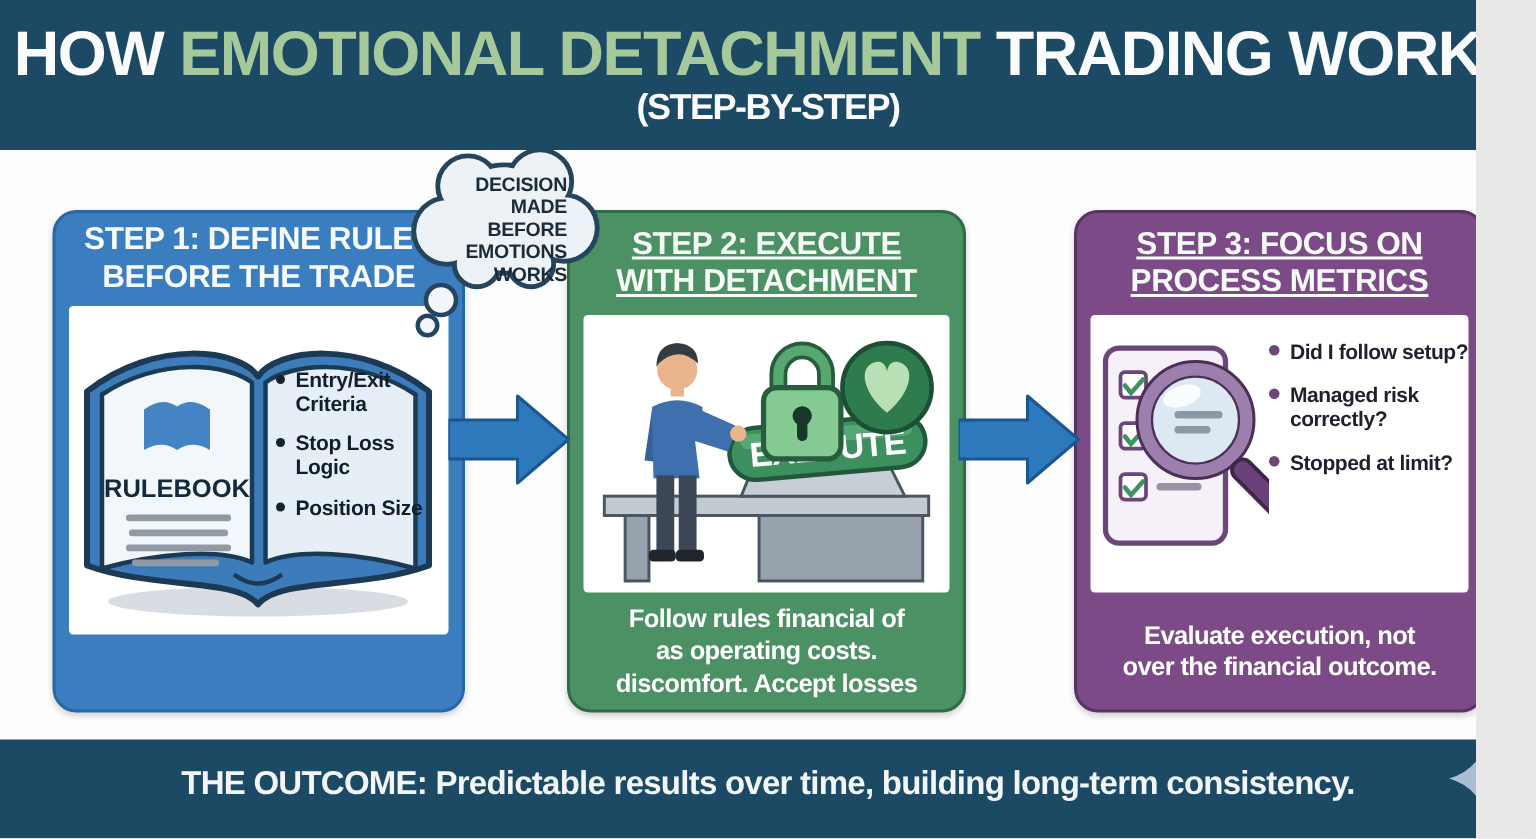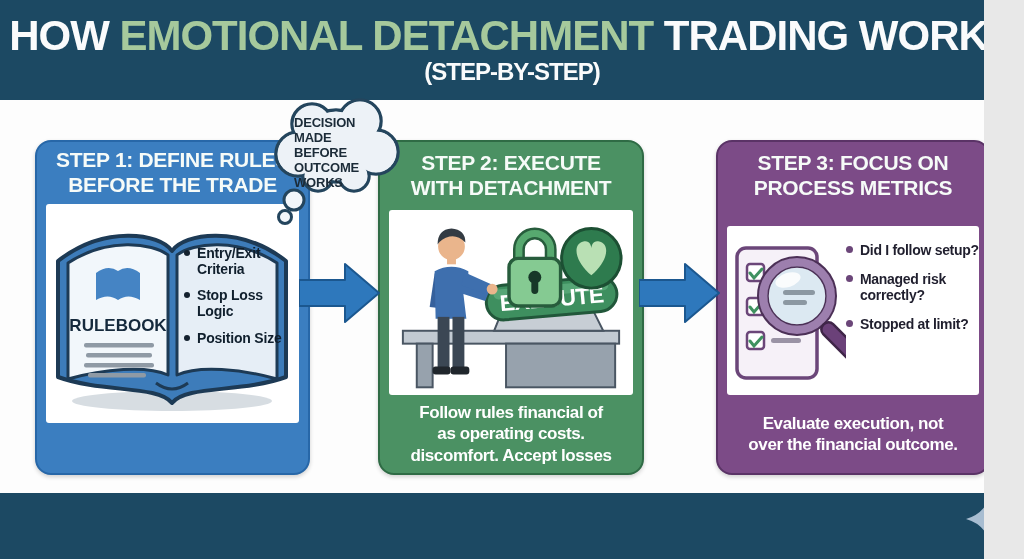--- a/index.html
+++ b/index.html
@@ -18,21 +18,21 @@
   
   .panel{position:absolute;top:140px;height:331px;border-radius:16px;z-index:1;
     box-shadow:0 2px 4px rgba(0,0,0,.18);}
   .p1{left:35px;width:271px;background:#3b7ec0;border:2px solid #2767a8;}
   .p2{left:378px;width:262px;background:#4b9163;border:2px solid #2f6b45;}
   .p3{left:716px;width:270px;background:#7c4b87;border:2px solid #5a3366;}
   .phead{position:absolute;left:0;right:0;top:0;display:flex;flex-direction:column;
     justify-content:center;align-items:center;color:#f6fbf8;font-weight:bold;
     font-size:21px;line-height:1.18;letter-spacing:-0.3px;text-align:center;}
   .p1 .phead{height:62px;}
-  .p2 .phead,.p3 .phead{height:68px;}
+  .p2 .phead,.p3 .phead{height:68px;text-decoration:underline;}
   .pbody{position:absolute;left:9px;right:9px;background:#ffffff;border-radius:3px;}
   .p1 .pbody{top:62px;bottom:50px;}
   .p2 .pbody,.p3 .pbody{top:68px;bottom:78px;}
   .pfoot{position:absolute;left:0;right:0;bottom:0;display:flex;flex-direction:column;
     justify-content:center;align-items:center;color:#ffffff;font-weight:bold;
     font-size:17px;line-height:1.26;letter-spacing:-0.4px;}
   .p1 .pfoot{height:50px;}
   .p2 .pfoot,.p3 .pfoot{height:78px;}
   .pfoot div{white-space:nowrap;}
   
@@ -47,21 +47,21 @@
   .metric-bullets li{display:flex;margin-bottom:13px;font-size:14px;font-weight:bold;
     color:#201f2e;line-height:1.15;letter-spacing:-0.3px;}
   .metric-bullets .dot{width:7px;height:7px;border-radius:50%;background:#6b4679;
     margin:4px 7px 0 0;flex:0 0 7px;}
   
   .arrow{position:absolute;z-index:2;}
   .arrow1{left:299px;top:262px;}
   .arrow2{left:639px;top:262px;}
   
   .bubble{position:absolute;left:266px;top:94px;width:140px;height:150px;z-index:6;}
-  .bubble-text{position:absolute;left:28px;top:21px;width:84px;text-align:left;
+  .bubble-text{position:absolute;left:28px;top:21px;width:84px;text-align:right;
     font-size:13px;font-weight:bold;color:#1b2b38;line-height:1.16;letter-spacing:-0.2px;}
   
   .bottombar{position:absolute;left:0;top:493px;width:1024px;height:66px;background:#1c4963;z-index:3;}
   .outcome{margin-top:16px;text-align:center;white-space:nowrap;font-size:22px;
     font-weight:bold;color:#f2f6f9;letter-spacing:-0.5px;}
   .sparkle{position:absolute;right:6px;top:-4px;}
   svg{display:block;}
 </style>
 </head>
 <body>
@@ -173,21 +173,21 @@
       <div>as operating costs.</div>
       <div>discomfort. Accept losses</div>
     </div>
   </section>
 
   <section class="panel p3">
     <div class="phead">
       <div>STEP 3: FOCUS ON</div>
       <div>PROCESS METRICS</div>
     </div>
-    <div class="pbody" style="overflow:hidden;margin-top:16px;">
+    <div class="pbody" style="overflow:hidden;">
       <svg width="115" height="163" viewBox="0 0 115 163" style="margin:10px 0 0 4px;flex:0 0 115px;">
 
         <g>
           <rect x="6" y="12" width="80" height="130" rx="9" fill="#f6f1f8" stroke="#6b4679" stroke-width="3.5"></rect>
           <rect x="16" y="28" width="17" height="17" rx="3" fill="#ffffff" stroke="#6b4679" stroke-width="2.5"></rect>
           <path d="M19,37 l4,5 l8,-9" fill="none" stroke="#3f9160" stroke-width="3" stroke-linecap="round"></path>
           <rect x="16" y="62" width="17" height="17" rx="3" fill="#ffffff" stroke="#6b4679" stroke-width="2.5"></rect>
           <path d="M19,71 l4,5 l8,-9" fill="none" stroke="#3f9160" stroke-width="3" stroke-linecap="round"></path>
           <rect x="16" y="96" width="17" height="17" rx="3" fill="#ffffff" stroke="#6b4679" stroke-width="2.5"></rect>
           <path d="M19,105 l4,5 l8,-9" fill="none" stroke="#3f9160" stroke-width="3" stroke-linecap="round"></path>
@@ -253,24 +253,25 @@
           <circle cx="94" cy="27" r="19.5"></circle>
         <circle cx="52" cy="82" r="13.5"></circle>
           <circle cx="88" cy="82" r="13.5"></circle>
       </g>
       <circle cx="28" cy="106" r="10" fill="#f2f6fa" stroke="#24455d" stroke-width="3"></circle>
       <circle cx="19" cy="123" r="6.5" fill="#f2f6fa" stroke="#24455d" stroke-width="3"></circle>
     </svg>
     <div class="bubble-text">
       <div>DECISION</div>
       <div>MADE BEFORE</div>
-      <div>OUTCOME</div>
+      <div>EMOTIONS</div>
       <div>WORKS</div>
     </div>
   </div>
 
   <footer class="bottombar">
+    <div class="outcome">THE OUTCOME: Predictable results over time, building long-term consistency.</div>
     <svg class="sparkle" width="54" height="60" viewBox="0 0 54 60">
       <path d="M27,2 Q31,24 52,30 Q31,36 27,58 Q23,36 2,30 Q23,24 27,2 Z" fill="#a8bdd1"></path>
     </svg>
   </footer>
 
 </div>
 
 </body></html>

